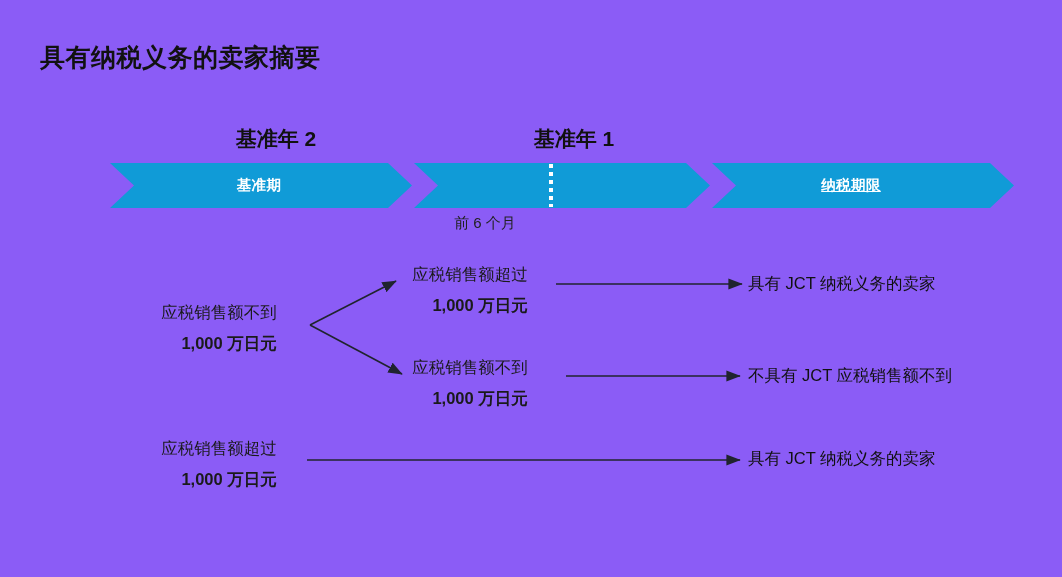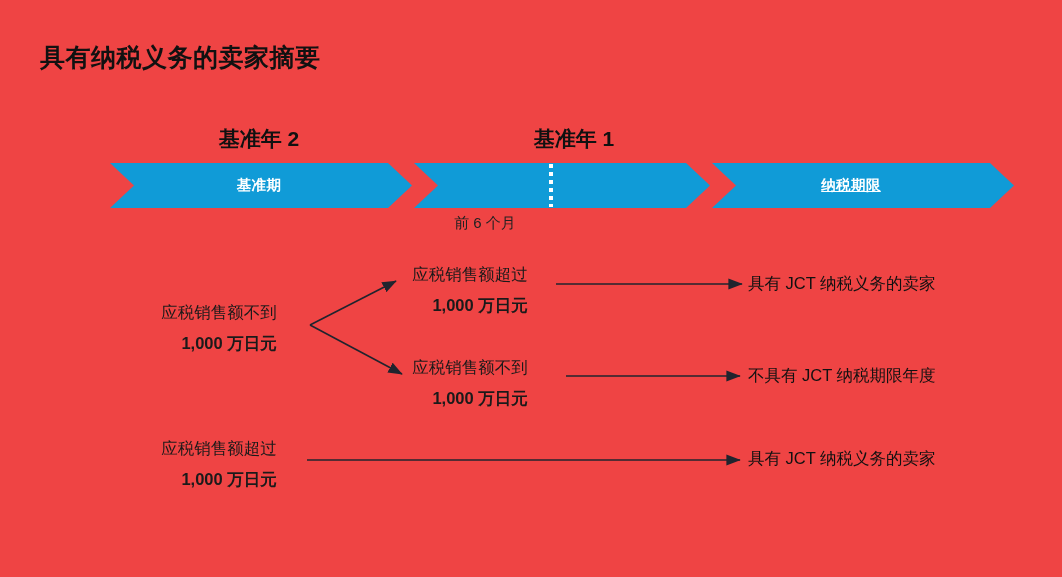--- a/index.html
+++ b/index.html
@@ -8,21 +8,21 @@
     background: #ffffff;
   }
   body {
     font-family: "Liberation Sans", "DejaVu Sans", sans-serif;
     color: #000000;
   }
   #slide {
     position: relative;
     width: 1062px;
     height: 577px;
-    background: #ef4444;
+    background: #8b5cf6;
     overflow: hidden;
   }
 
   
   .title {
     position: absolute;
     left: 40px;
     top: 41px;
     font-size: 25px;
     font-weight: bold;
@@ -35,21 +35,21 @@
   .col-head {
     position: absolute;
     top: 125px;
     font-size: 21px;
     font-weight: bold;
     color: #111111;
     white-space: nowrap;
     text-align: center;
     transform: translateX(-50%);
   }
-  #head-0 { left: 259px; text-align: right; }
+  #head-0 { left: 276px; text-align: right; }
   #head-1 { left: 574px; }
   #head-2 { left: 851px; }
 
   
   #chevron-band {
     position: absolute;
     left: 0;
     top: 163px;
     width: 1062px;
     height: 45px;
@@ -177,16 +177,16 @@
     <span>应税销售额不到</span>
     <span class="l2">1,000 万日元</span>
   </div>
 
   <div class="node" id="node-left-2">
     <span>应税销售额超过</span>
     <span class="l2">1,000 万日元</span>
   </div>
 
   <div class="outcome bold" id="outcome-0">具有 JCT 纳税义务的卖家</div>
-  <div class="outcome" id="outcome-1">不具有 JCT 纳税期限年度</div>
+  <div class="outcome" id="outcome-1">不具有 JCT 应税销售额不到</div>
   <div class="outcome bold" id="outcome-2">具有 JCT 纳税义务的卖家</div>
 
 </div>
 
 </body></html>

